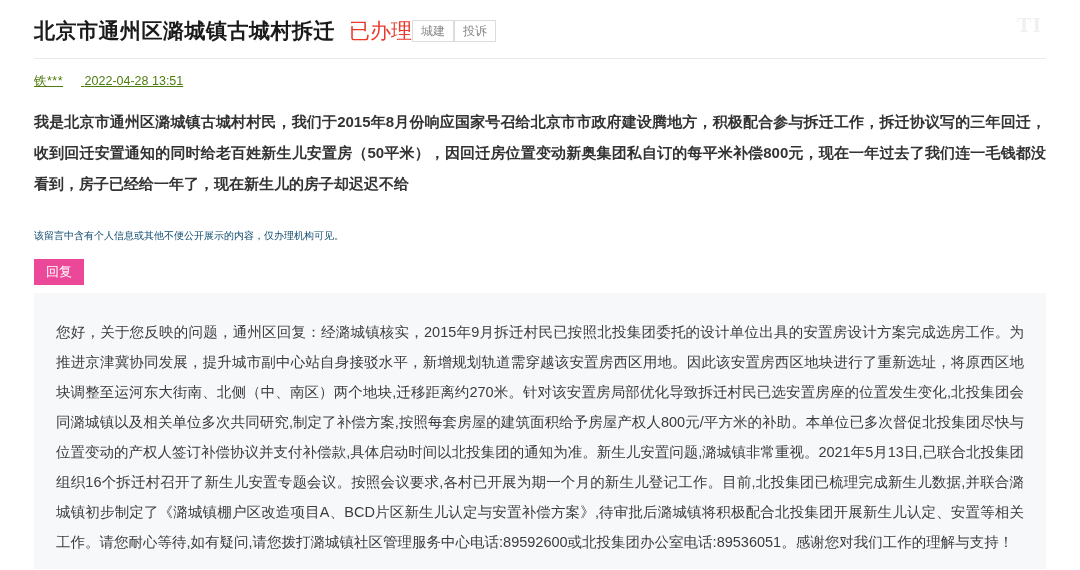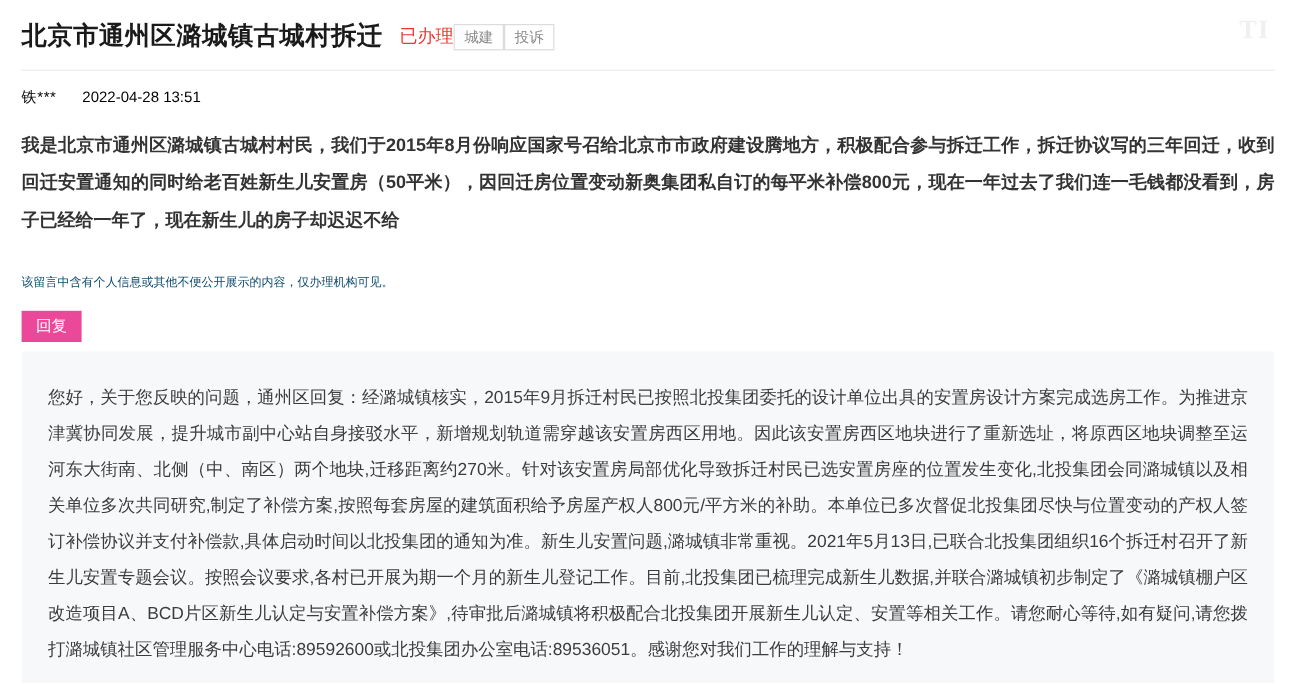--- a/index.html
+++ b/index.html
@@ -12,40 +12,40 @@
     background: #ffffff;
     font-family: "Liberation Sans", sans-serif;
     color: #333333;
     overflow: hidden;
   }
   .page {
     position: relative;
     width: 1080px;
     height: 438px;
     box-sizing: border-box;
-    padding: 0 18px;
+    padding: 0 34px;
   }
   
   .header {
     display: flex;
     align-items: center;
     padding-top: 16px;
     padding-bottom: 2px;
     position: relative;
   }
   .title {
     font-size: 21px;
     font-weight: bold;
     color: #1a1a1a;
     letter-spacing: 0.5px;
     line-height: 30px;
   }
   .status {
     color: #e8392c;
-    font-size: 15px;
+    font-size: 21px;
     margin-left: 14px;
     line-height: 30px;
   }
   .tag {
     display: inline-block;
     border: 1px solid #dcdcdc;
     color: #888888;
     font-size: 12px;
     padding: 2px 8px;
     line-height: 16px;
@@ -63,21 +63,22 @@
   }
   .divider {
     height: 1px;
     background: #ebebeb;
     margin-top: 10px;
   }
   
   .meta {
     padding: 14px 0 6px 0;
     font-size: 12.5px;
-    color: #000000;
+    color: #4d7c0f;
+    text-decoration: underline;
   }
   .meta .author {
     margin-right: 18px;
     letter-spacing: 0.5px;
   }
   
   .body-text {
     font-size: 15px;
     line-height: 31px;
     color: #333333;

